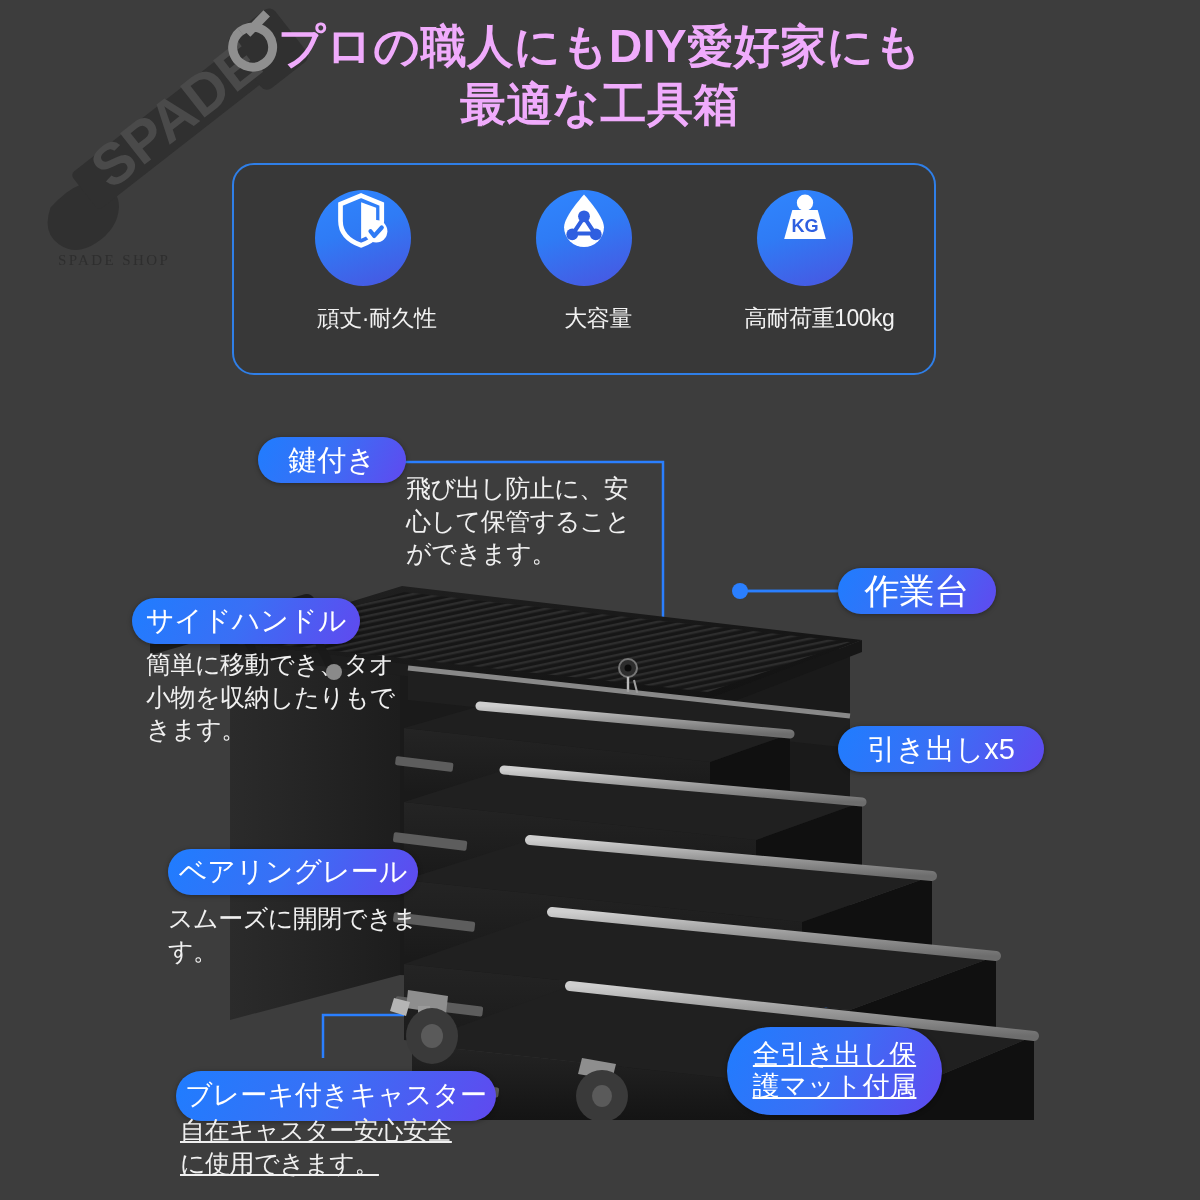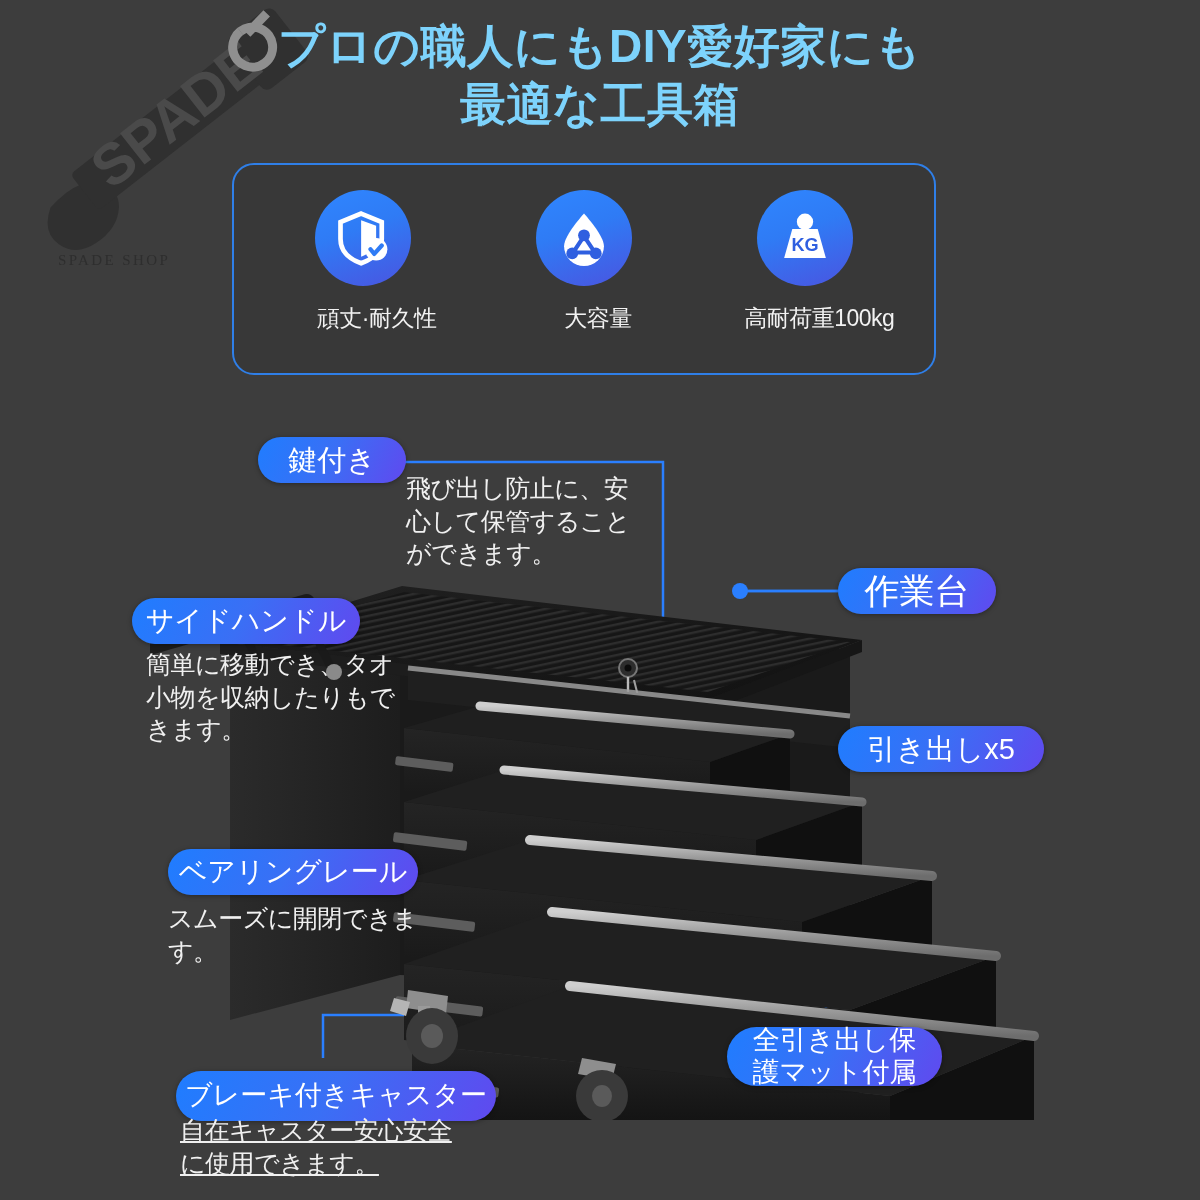--- a/index.html
+++ b/index.html
@@ -16,39 +16,39 @@
   .wm-svg{position:absolute;left:0;top:0;}
   .wm-shop{
     position:absolute;left:88px;top:262px;
     font-family:"Liberation Serif","DejaVu Serif",serif;
     font-size:15px;letter-spacing:2.4px;color:#2e2e2e;
   }
 
   
   .headline{
     position:absolute;left:0;top:18px;width:1200px;text-align:center;
-    color:#7dd3fc;font-weight:bold;font-size:46px;line-height:1.26;
+    color:#f0abfc;font-weight:bold;font-size:46px;line-height:1.26;
     letter-spacing:0.5px;
   }
   .headline div{white-space:nowrap;}
 
   
   .feature-box{
     position:absolute;left:232px;top:163px;width:704px;height:212px;
     border:2px solid #2f7fe8;border-radius:22px;
     background:rgba(52,52,52,0.55);
     box-sizing:border-box;
     display:flex;align-items:flex-start;justify-content:space-around;
     padding:25px 18px 0 18px;
   }
   .feature{width:160px;display:flex;flex-direction:column;align-items:center;}
   .feature .circle{
     width:96px;height:96px;border-radius:50%;
     background:linear-gradient(160deg,#2f86ff 0%,#2f7bf5 42%,#4a54e0 100%);
-    display:flex;align-items:center;justify-content:center;text-decoration:underline;
+    display:flex;justify-content:center;text-decoration:underline;
   }
   .feature .flabel{
     margin-top:17px;color:#f2f2f2;font-size:23px;white-space:nowrap;letter-spacing:-0.5px;margin-left:28px;
   }
 
   
   .pill{
     position:absolute;
     background:linear-gradient(118deg,#1f7dff 0%,#3a6ff5 48%,#6049ef 100%);
     border-radius:100px;color:#ffffff;
@@ -299,18 +299,18 @@
   </div>
 
   <div class="pill" style="left:838px;top:568px;width:158px;height:46px;font-size:35px;">
     <span>作業台</span>
   </div>
 
   <div class="pill" style="left:838px;top:726px;width:206px;height:46px;font-size:29px;">
     <span>引き出しx5</span>
   </div>
 
-  <div class="pill" style="left:727px;top:1027px;width:215px;height:59px;font-size:27px;flex-direction:column;">
+  <div class="pill" style="left:727px;top:1027px;width:215px;height:88px;font-size:27px;flex-direction:column;text-decoration:underline;">
     <span>全引き出し保</span>
     <span>護マット付属</span>
   </div>
 
 </div>
 
 </body></html>

